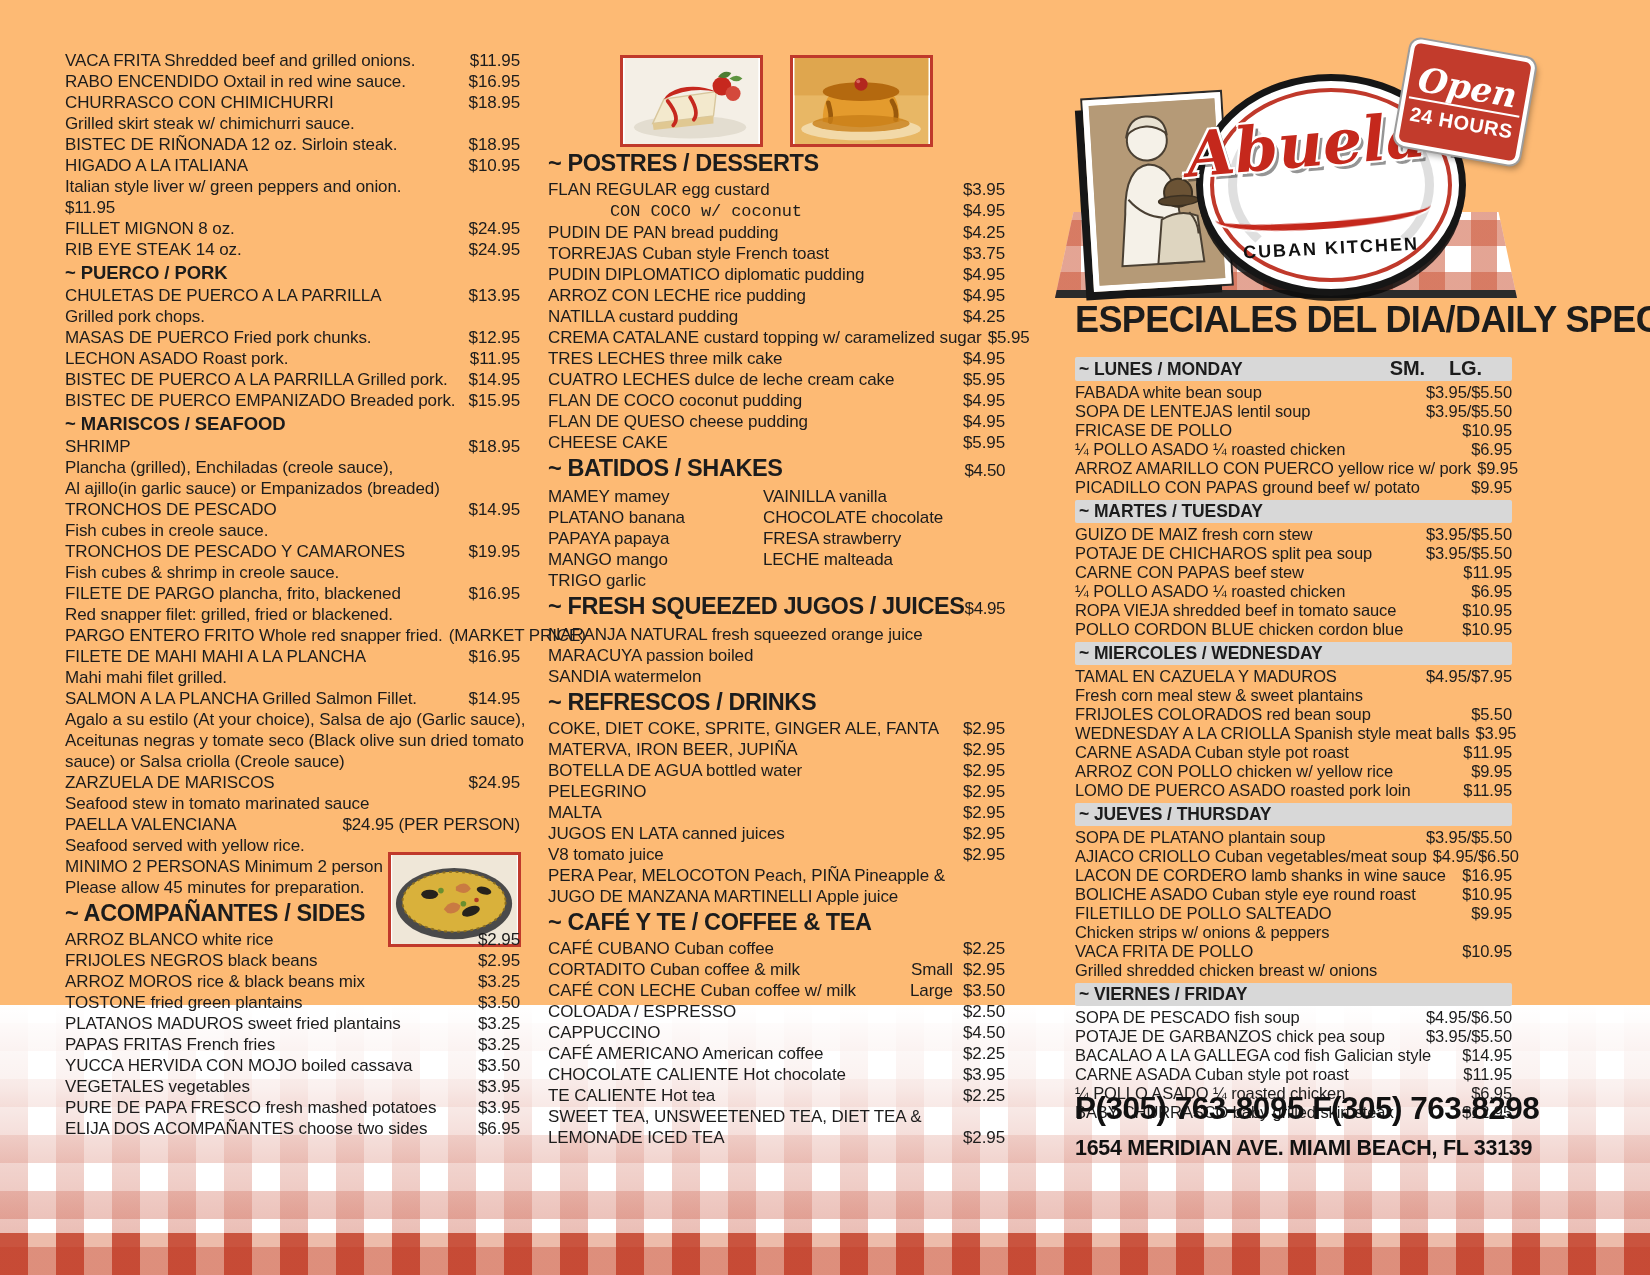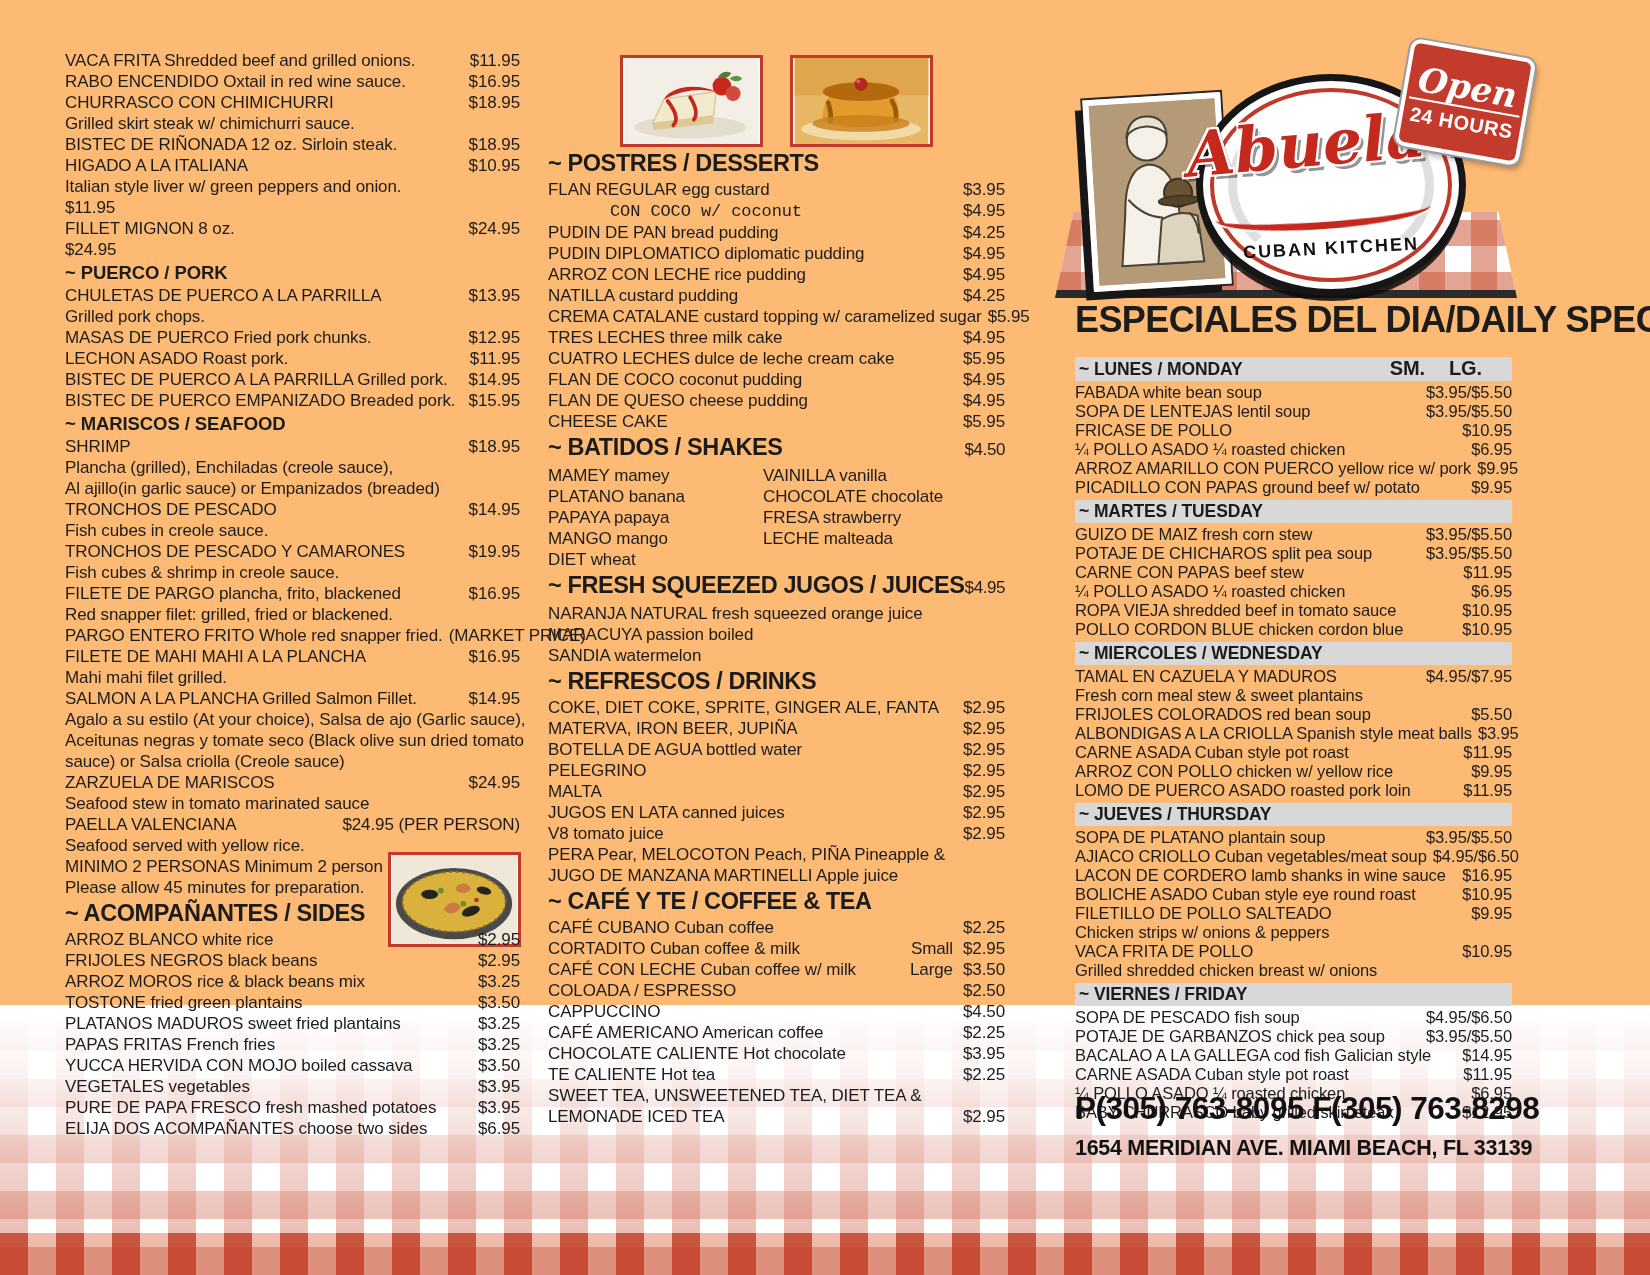--- a/index.html
+++ b/index.html
@@ -173,20 +173,21 @@
       </div>
       <div class="mi-d">Italian style liver w/ green peppers and onion.</div>
       <div class="mi">
         <span class="mi-p">$11.95</span>
       </div>
       <div class="mi">
         <span class="mi-n">FILLET MIGNON 8 oz.</span>
         <span class="mi-p">$24.95</span>
       </div>
       <div class="mi">
+        <span class="mi-n">RIB EYE STEAK 14 oz.</span>
         <span class="mi-p">$24.95</span>
       </div>
       <div class="hdr hdr-small">
         <span class="hdr-t">~ PUERCO / PORK</span>
       </div>
       <div class="mi">
         <span class="mi-n">CHULETAS DE PUERCO A LA PARRILLA</span>
         <span class="mi-p">$13.95</span>
       </div>
       <div class="mi-d">Grilled pork chops.</div>
@@ -310,20 +311,24 @@
         <span class="mi-n">FLAN REGULAR egg custard</span>
         <span class="mi-p">$3.95</span>
       </div>
       <div class="mi indent">
         <span class="mi-n">CON COCO w/ coconut</span>
         <span class="mi-p">$4.95</span>
       </div>
       <div class="mi">
         <span class="mi-n">PUDIN DE PAN bread pudding</span>
         <span class="mi-p">$4.25</span>
+      </div>
+      <div class="mi">
+        <span class="mi-n">TORREJAS Cuban style French toast</span>
+        <span class="mi-p">$3.75</span>
       </div>
       <div class="mi">
         <span class="mi-n">PUDIN DIPLOMATICO diplomatic pudding</span>
         <span class="mi-p">$4.95</span>
       </div>
       <div class="mi">
         <span class="mi-n">ARROZ CON LECHE rice pudding</span>
         <span class="mi-p">$4.95</span>
       </div>
       <div class="mi">
@@ -360,21 +365,21 @@
       </div>
       <div class="shake-grid">
         <span>MAMEY mamey</span>
         <span>VAINILLA vanilla</span>
         <span>PLATANO banana</span>
         <span>CHOCOLATE chocolate</span>
         <span>PAPAYA papaya</span>
         <span>FRESA strawberry</span>
         <span>MANGO mango</span>
         <span>LECHE malteada</span>
-        <span>DIET wheat</span>
+        <span>TRIGO garlic</span>
         <span></span>
       </div>
       <div class="hdr hdr-big">
         <span class="hdr-t">~ FRESH SQUEEZED JUGOS / JUICES</span>
         <span class="mi-p">$4.95</span>
       </div>
       <div class="mi">
         <span class="mi-n">NARANJA NATURAL fresh squeezed orange juice</span>
       </div>
       <div class="mi">
@@ -559,21 +564,21 @@
         <div class="sp-item">
           <span class="mi-n">TAMAL EN CAZUELA Y MADUROS</span>
           <span class="mi-p">$4.95/$7.95</span>
         </div>
         <div class="sp-desc">Fresh corn meal stew &amp; sweet plantains</div>
         <div class="sp-item">
           <span class="mi-n">FRIJOLES COLORADOS red bean soup</span>
           <span class="mi-p">$5.50</span>
         </div>
         <div class="sp-item">
-          <span class="mi-n">ALBONDIGAS A LA CRIOLLA Spanish style meat balls</span>
+          <span class="mi-n">WEDNESDAY A LA CRIOLLA Spanish style meat balls</span>
           <span class="mi-p">$3.95</span>
         </div>
         <div class="sp-item">
           <span class="mi-n">CARNE ASADA Cuban style pot roast</span>
           <span class="mi-p">$11.95</span>
         </div>
         <div class="sp-item">
           <span class="mi-n">ARROZ CON POLLO chicken w/ yellow rice</span>
           <span class="mi-p">$9.95</span>
         </div>

